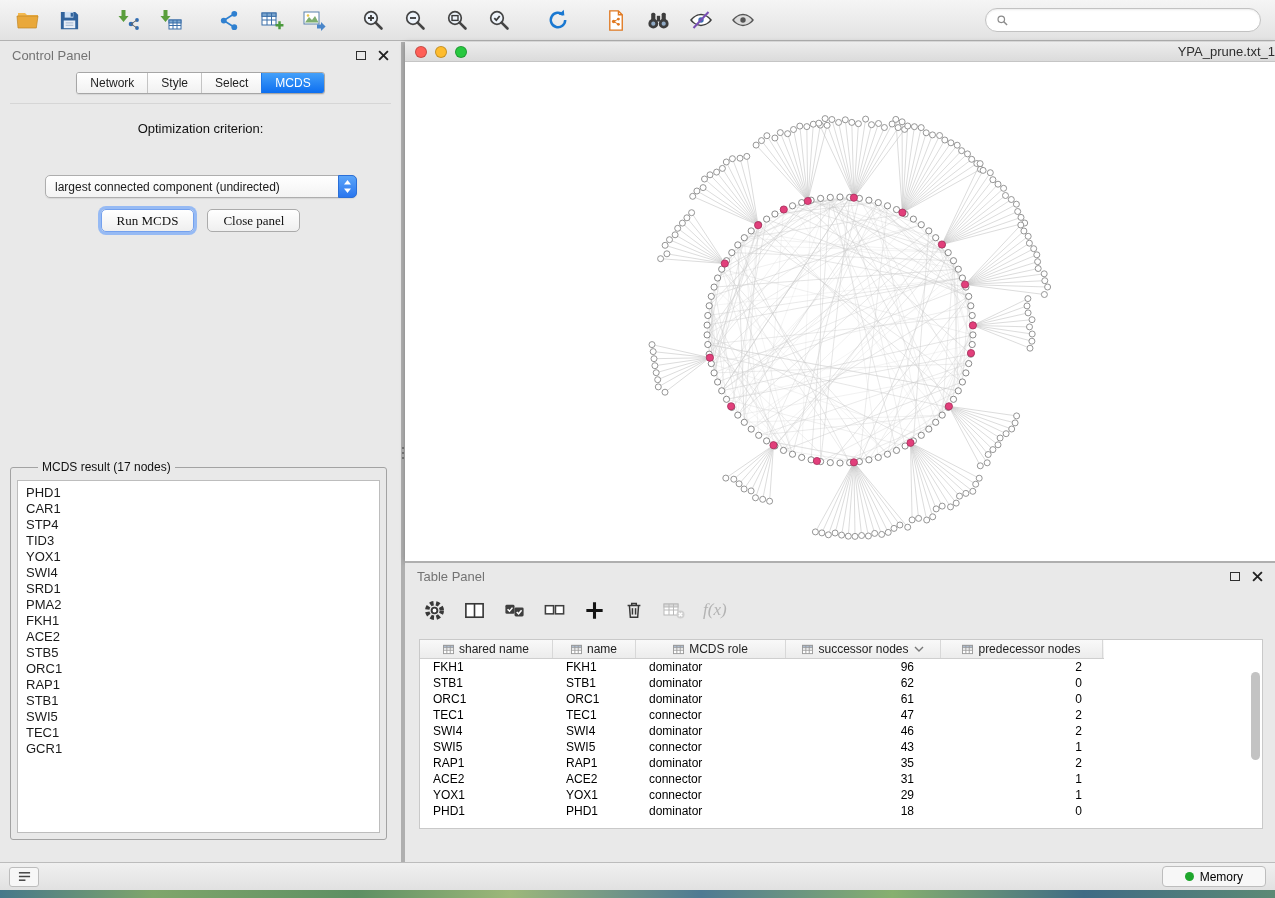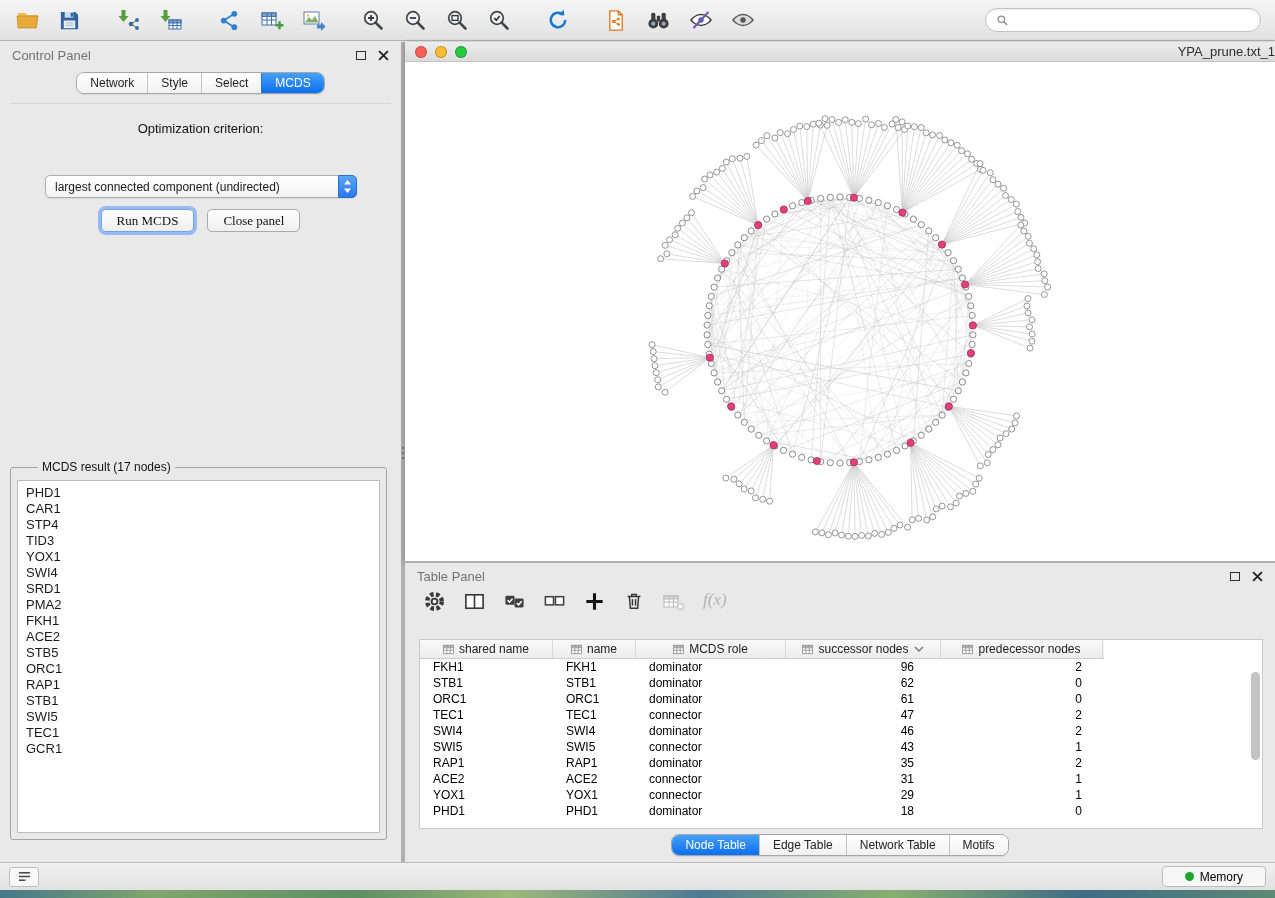--- a/index.html
+++ b/index.html
@@ -8,21 +8,21 @@
   .app{position:relative;width:1275px;height:898px;background:#e9e9e9;overflow:hidden;color:#1a1a1a;font-size:13px}
 
   
   .toolbar{position:absolute;left:0;top:0;width:100%;height:41px;background:linear-gradient(#f5f5f5,#e2e2e2);border-bottom:1px solid #b2b2b2;display:flex;align-items:center;padding:0 14px}
   .tgroup{display:flex;align-items:center;gap:15px;margin-right:32px}
   .ticon{width:27px;height:27px;border:none;background:transparent;display:flex;align-items:center;justify-content:center;cursor:pointer;padding:0}
   .searchbox{margin-left:auto;display:flex;align-items:center;gap:6px;width:276px;height:24px;background:#fff;border:1px solid #c2c2c2;border-radius:12px;padding:0 10px;box-shadow:inset 0 1px 2px rgba(0,0,0,.08)}
   .searchbox input{border:none;outline:none;flex:1;font-size:12px;background:transparent}
 
   
-  .seg{display:inline-flex;border:1px solid #a6a6a6;border-radius:8px;overflow:hidden;background:#fff;box-shadow:0 1px 1px rgba(0,0,0,.08)}
+  .seg{display:inline-flex;border:1px solid #a6a6a6;border-radius:3px;overflow:hidden;background:#fff;box-shadow:0 1px 1px rgba(0,0,0,.08)}
   .seg-tab{padding:3px 13px;font-size:12px;color:#222;background:linear-gradient(#ffffff,#f1f1f1);border-left:1px solid #c4c4c4;cursor:pointer;white-space:nowrap}
   .seg-tab:first-child{border-left:none}
   .seg-tab.active{background:linear-gradient(#44a0f9,#0d6ef0);color:#fff;border-left-color:#1f78e8}
 
   
   .control-panel{position:absolute;left:0;top:42px;width:401px;height:820px;background:#e9e9e9}
   .panel-header{position:relative;height:26px;display:flex;align-items:center;padding:0 12px;font-size:13px;color:#737373}
   .ph-icons{margin-left:auto;display:flex;gap:12px;align-items:center}
   .float-box{width:10px;height:9px;border:1.6px solid #2e2e2e;display:inline-block;cursor:pointer}
   .x-icon{cursor:pointer;display:flex}
@@ -47,21 +47,21 @@
   
   .network-window{position:absolute;left:405px;top:42px;width:870px;height:519px;background:#fff;box-shadow:0 1px 5px rgba(0,0,0,.28)}
   .nw-titlebar{height:20px;background:linear-gradient(#ededed,#dbdbdb);border-bottom:1px solid #c5c5c5;display:flex;align-items:center;position:relative}
   .lights{display:flex;gap:8px;position:absolute;left:10px;top:4px}
   .light{width:12px;height:12px;border-radius:50%;border:0.5px solid rgba(0,0,0,.22);cursor:pointer}
   .nw-title{flex:1;text-align:right;font-size:13px;color:#2e2e2e}
   #network-svg{display:block;width:870px;height:498px;background:#fff;cursor:default}
 
   
   .table-panel{position:absolute;left:405px;top:563px;width:870px;height:299px;background:#e9e9e9}
-  .tp-toolbar{position:absolute;left:18px;top:27px;height:40px;display:flex;align-items:flex-start;gap:17px}
+  .tp-toolbar{position:absolute;left:18px;top:27px;height:40px;display:flex;align-items:center;gap:17px}
   .tp-icon{border:none;background:transparent;display:flex;align-items:center;justify-content:center;cursor:pointer;padding:0}
   .fx-label{font-family:"Liberation Serif",serif;font-style:italic;font-size:17px;color:#b3b3b3}
   .tp-table-wrap{position:absolute;left:14px;top:76px;width:844px;height:190px;background:#fff;border:1px solid #c9c9c9;overflow:hidden}
   .thead{display:grid;grid-template-columns:133px 83px 150px 155px 162px;width:684px;height:19px;background:linear-gradient(#f9f9f9,#ececec);border-bottom:1px solid #cfcfcf}
   .th{display:flex;align-items:center;justify-content:center;gap:5px;font-size:12px;color:#222;border-right:1px solid #d8d8d8;overflow:hidden;cursor:pointer;white-space:nowrap}
   .trow{display:grid;grid-template-columns:133px 83px 150px 155px 162px;height:16px;align-items:center;cursor:default}
   .cell{font-size:12px;padding-left:13px;white-space:nowrap;color:#000}
   .cell.num{text-align:right;padding-right:27px;padding-left:0}
   .cell.num2{text-align:right;padding-right:21px;padding-left:0}
   .scroll-thumb{position:absolute;right:2px;top:32px;width:9px;height:88px;background:#c3c3c3;border-radius:5px;cursor:pointer}
@@ -1092,28 +1092,20 @@
             <div class="cell">PHD1</div>
             <div class="cell">PHD1</div>
             <div class="cell">dominator</div>
             <div class="cell num">18</div>
             <div class="cell num2">0</div>
           </div>
         </div>
       <div class="scroll-thumb"></div>
     </div>
 
-    <div class="tp-tabs">
-      <div class="seg" id="table-tabs">
-          <div class="seg-tab active">Node Table</div>
-          <div class="seg-tab">Edge Table</div>
-          <div class="seg-tab">Network Table</div>
-          <div class="seg-tab">Motifs</div>
-        </div>
-    </div>
   </section>
 
   <footer class="statusbar">
     <button class="sb-btn">
       <svg viewBox="0 0 16 14" width="15" height="13">
           <g stroke="#444" stroke-width="1.6">
             <line x1="2" y1="3" x2="14" y2="3"></line>
             <line x1="2" y1="7" x2="14" y2="7"></line>
             <line x1="2" y1="11" x2="9" y2="11"></line>
           </g>

